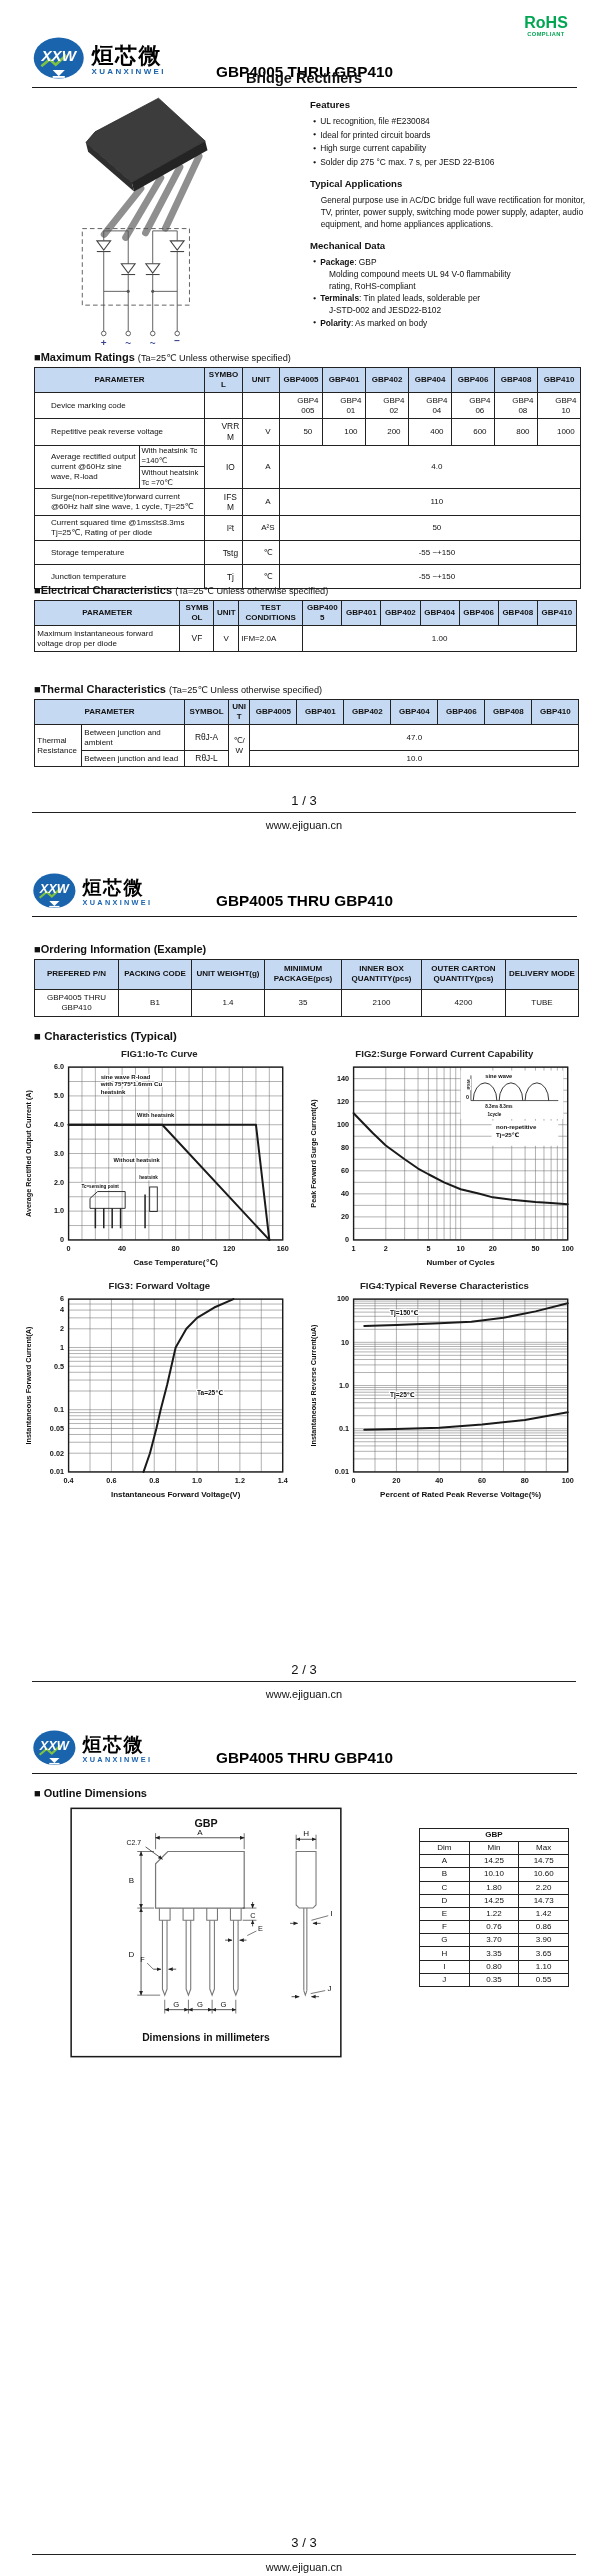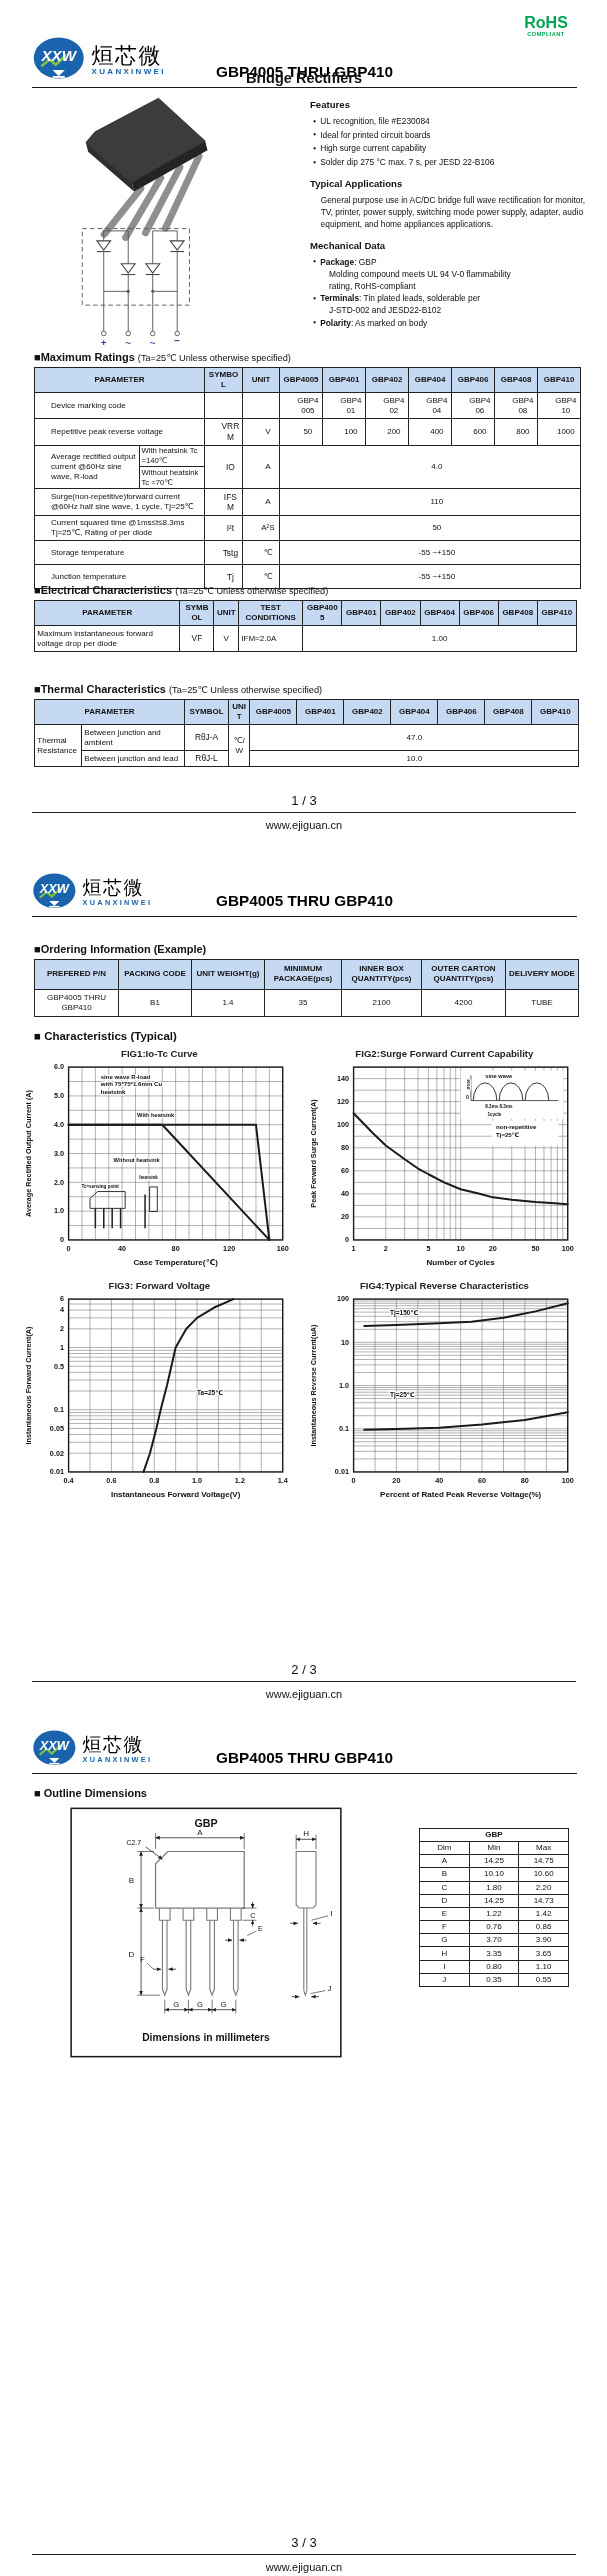--- a/index.html
+++ b/index.html
@@ -9,21 +9,21 @@
   #page2{height:869px;}
   #page3{height:873px;}
 
   
   .hdr{position:absolute;left:32px;right:31px;border-bottom:1.5px solid #1a1a1a;}
   #page1 .hdr{top:0;height:87px;}
   #page2 .hdr{top:31px;height:51px;}
   #page3 .hdr{top:23px;height:47px;}
   .logo{position:absolute;left:0;bottom:3.8px;display:flex;align-items:center;}
   .logo-text{margin-left:4.6px;}
-  .logo-cn{font-size:22px;font-weight:normal;letter-spacing:1.5px;color:#000;line-height:1.05;}
+  .logo-cn{font-size:22px;font-weight:bold;letter-spacing:1.5px;color:#000;line-height:1.05;}
   .logo-en{font-size:8px;font-weight:bold;letter-spacing:2.3px;color:#1a63ad;}
   .dtitle{position:absolute;left:0;right:0;bottom:6.1px;text-align:center;font-size:15.3px;font-weight:bold;color:#000;}
   .rohs{position:absolute;right:9.2px;top:15.3px;text-align:center;color:#00a651;}
   .rohs .r1{font-size:16px;font-weight:bold;line-height:1;}
   .rohs .r2{font-size:5.7px;font-weight:bold;letter-spacing:0.4px;}
 
   
   .h1-title{position:absolute;top:70px;left:0;width:564px;text-align:center;padding-left:44px;box-sizing:border-box;font-size:14.5px;font-weight:bold;}
   .p1-right{position:absolute;left:310px;top:98px;width:283px;font-size:8.4px;line-height:1.45;}
   .sec-h{font-size:9.6px;font-weight:bold;}

